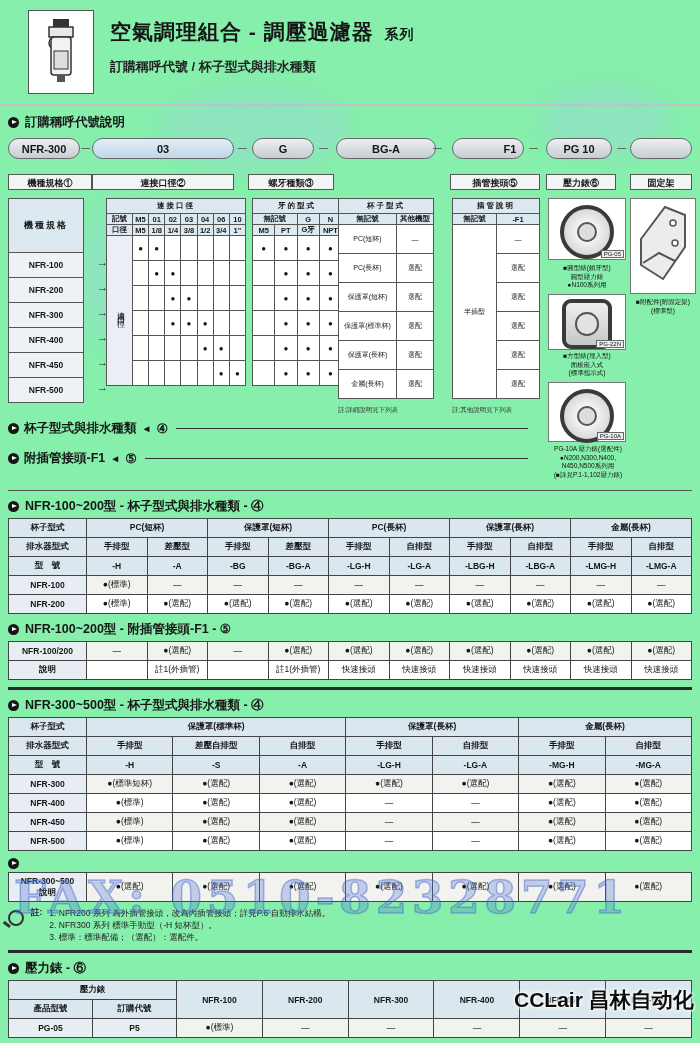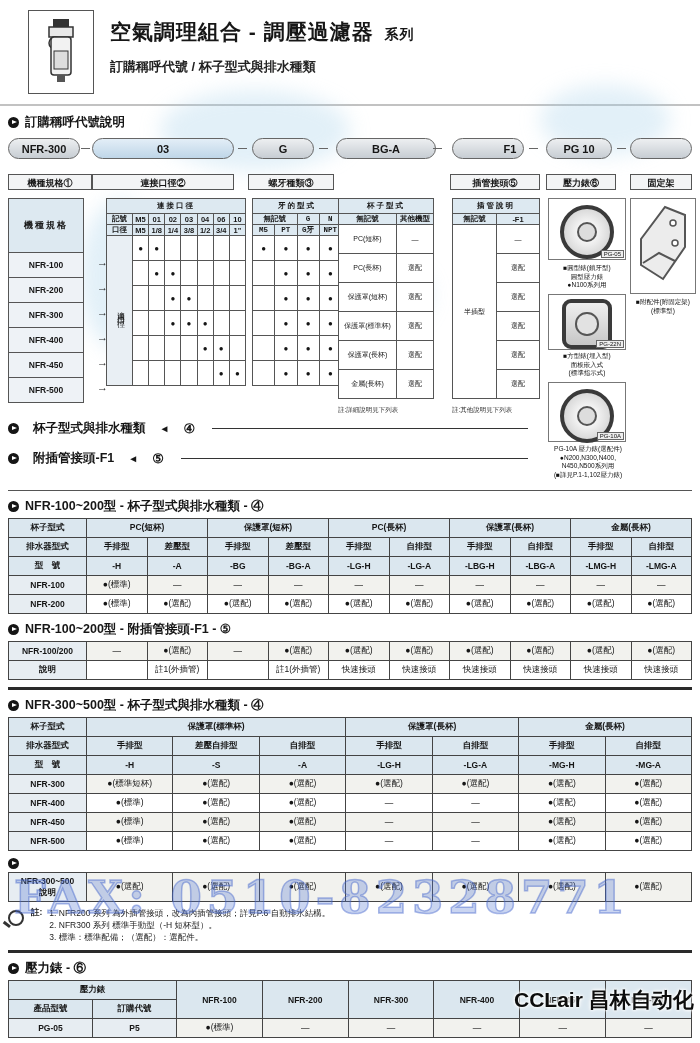--- a/index.html
+++ b/index.html
@@ -1,16 +1,16 @@
 <!DOCTYPE html>
 <html><head>
 <meta charset="utf-8">
 <style>
   html,body{margin:0;padding:0;background:#9a9a9a;}
-  .page{position:relative;width:700px;height:1043px;margin:0 auto;background:#ffffff;
+  .page{position:relative;width:700px;height:1043px;margin:0 auto;background:#86efac;
         font-family:"Liberation Sans",sans-serif;color:#161616;overflow:hidden;}
   .blob{position:absolute;border-radius:50%;background:rgba(160,205,233,.30);filter:blur(10px);}
 
   
   .hd{display:flex;gap:16px;padding:10px 0 0 28px;}
   .icon-box{width:64px;height:82px;border:1.5px solid #555;background:#fff;
             display:flex;align-items:center;justify-content:center;}
   .titles{padding-top:8px;}
   .t1{font-size:21px;font-weight:bold;letter-spacing:1px;}
   .t1 .sfx{font-size:14px;margin-left:4px;}
@@ -50,21 +50,21 @@
   .gbox{position:absolute;border:1px solid #777;background:#fff;box-sizing:border-box;}
   .gc-round{width:46px;height:46px;border-radius:50%;border:4px solid #3a3a3a;
             background:radial-gradient(circle,#f4f4f4 30%,#c6c6c6);margin:6px auto 0;position:relative;}
   .gc-round::after{content:'';position:absolute;inset:28%;border-radius:50%;border:2px solid #555;background:#ddd;}
   .gc-square{width:42px;height:42px;border-radius:9px;border:4px solid #3a3a3a;
              background:linear-gradient(#efefef,#c6c6c6);margin:4px auto 0;position:relative;}
   .gc-square::after{content:'';position:absolute;inset:22%;border-radius:50%;border:2px solid #555;background:#e2e2e2;}
   .gtag{position:absolute;right:1px;bottom:1px;font-size:6px;border:1px solid #666;background:#eee;padding:0 2px;}
   .gcap{position:absolute;font-size:6.5px;line-height:8.5px;text-align:center;color:#111;}
 
-  .arrow-row{position:absolute;left:8px;right:10px;display:flex;align-items:center;gap:14px;
+  .arrow-row{position:absolute;left:8px;right:10px;display:flex;align-items:center;gap:5px;
              font-weight:bold;font-size:12.5px;}
   .aline{flex:1;border-top:1.5px solid #333;margin-left:3px;}
   .anum{font-size:13px;} .back{font-size:10px;}
 
   .divider{border-top:3px solid #2a2a2a;margin:7px 8px 2px;}
   .thin-divider{border-top:1.5px solid #555;margin:5px 8px 2px;}
 
   table.big{width:684px;margin:1px 8px 2px;border-collapse:collapse;table-layout:fixed;background:#fff;}
   .big th,.big td{border:1px solid #444;font-size:8.5px;text-align:center;padding:3px 1px;
                   overflow:hidden;font-weight:normal;}
@@ -267,21 +267,21 @@
             <td></td>
             <td></td>
             <td></td>
             <td></td>
             <td>●</td>
             <td>●</td>
           </tr>
       </tbody>
     </table>
 
-    <table class="t mini" style="position:absolute;left:252px;top:62px;width:90px;font-family:Liberation Mono, monospace;">
+    <table class="t mini" style="position:absolute;left:252px;top:62px;width:90px;">
       <thead>
         <tr>
             <th colspan="4" class="ttl">牙的型式</th>
           </tr>
         <tr>
           <th colspan="2">無記號</th>
           <th>G</th>
           <th>N</th>
         </tr>
         <tr>

